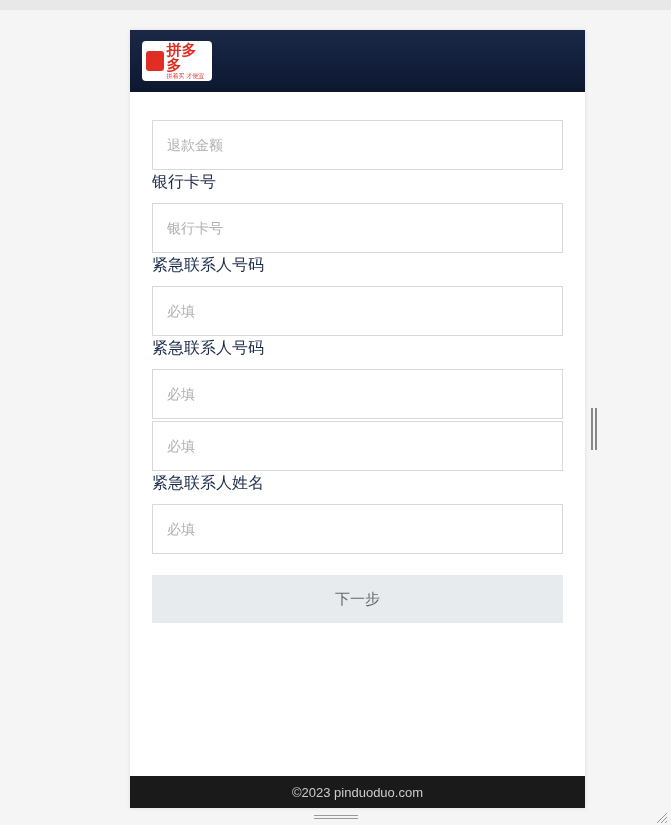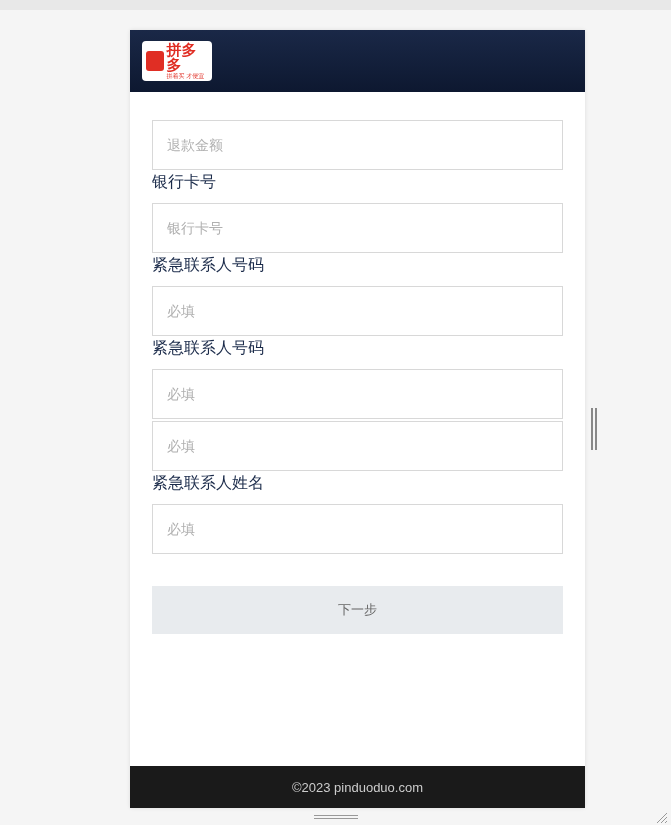--- a/index.html
+++ b/index.html
@@ -101,26 +101,26 @@
     }
     .form-input.first-input {
       margin-top: 12px;
     }
     .submit-btn {
       width: 100%;
       height: 48px;
       background: #e8ebee;
       border: none;
       color: #666;
-      font-size: 13px;
-      margin-top: 32px;
+      font-size: 15px;
+      margin-top: 21px;
       cursor: pointer;
     }
     .footer {
-      height: 42px;
+      height: 32px;
       background: #1a1a1a;
       display: flex;
       align-items: center;
       justify-content: center;
       color: #ccc;
       font-size: 13px;
     }
     .scrollbar-indicator {
       position: absolute;
       right: -12px;

